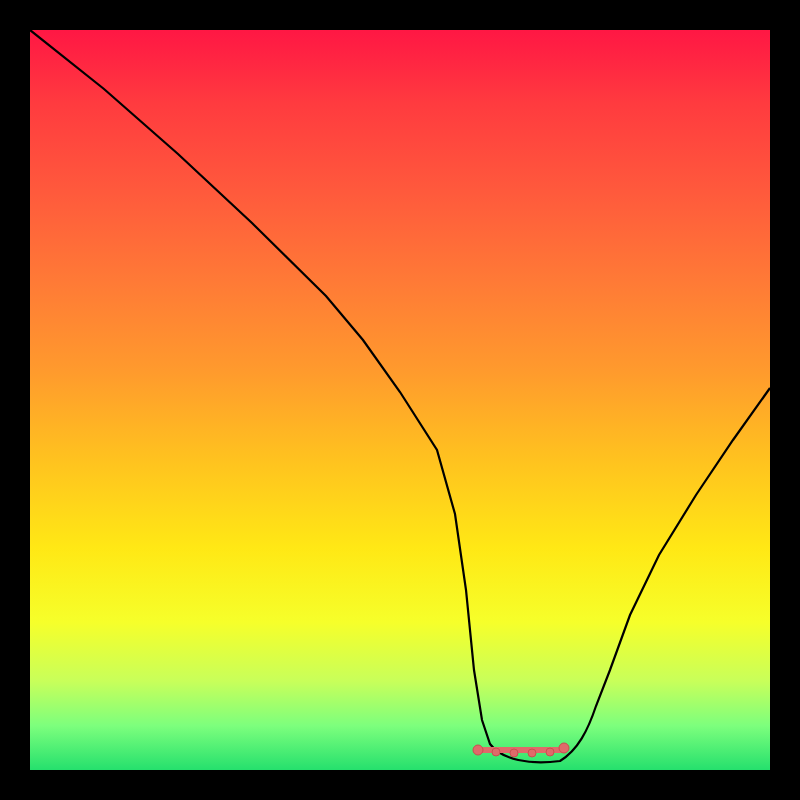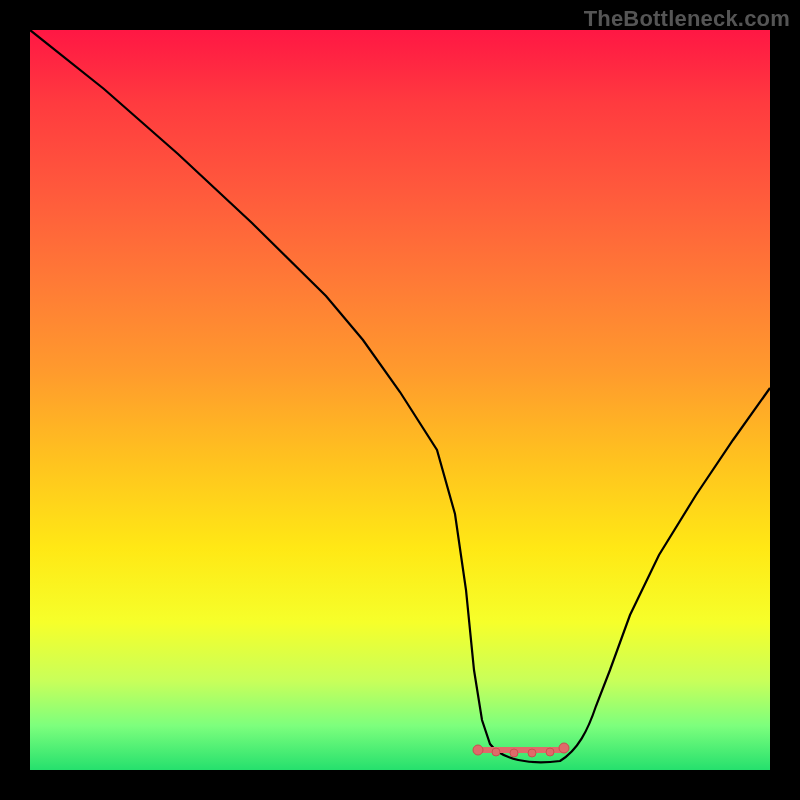--- a/index.html
+++ b/index.html
@@ -71,21 +71,20 @@
   .curve circle.dot {
     fill: #e06a6a;
     stroke: #c94f4f;
     stroke-width: 1;
   }
 </style>
 </head>
 <body>
 
 <div class="frame">
-  <div class="watermark">TheBottleneck.com</div>
 
   <div class="plot-area">
     <svg class="curve" viewBox="0 0 740 740" preserveAspectRatio="none">
 
       <path class="main" d="M 0 0
            L 74 59
            L 148 124
            L 222 193
            L 296 266
            L 333 310

